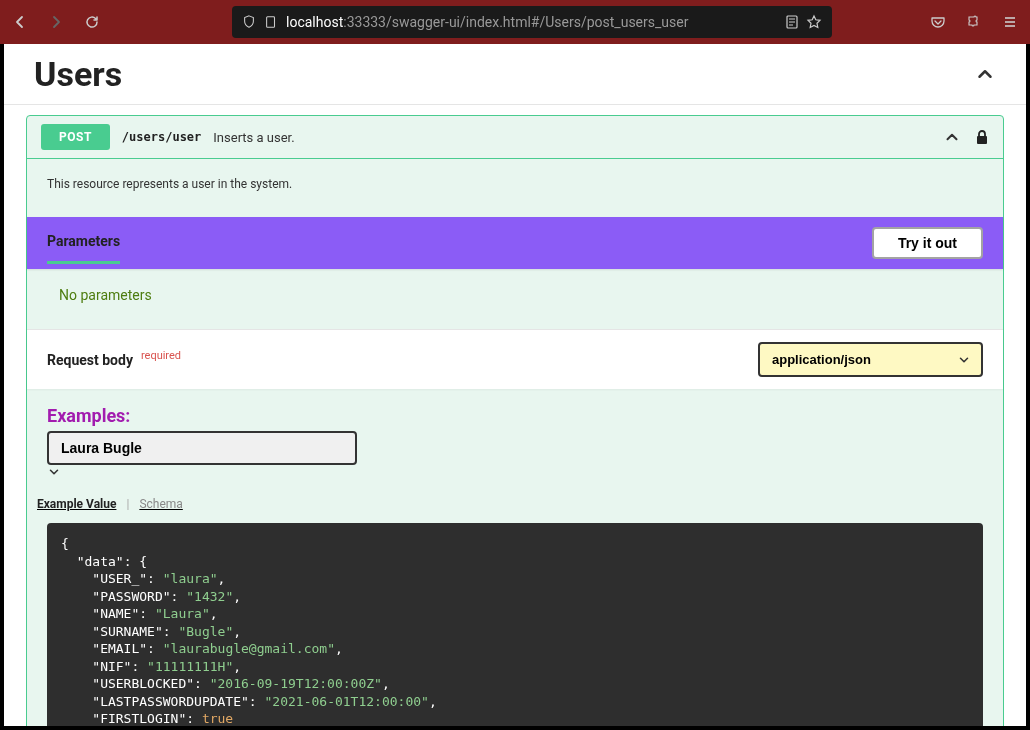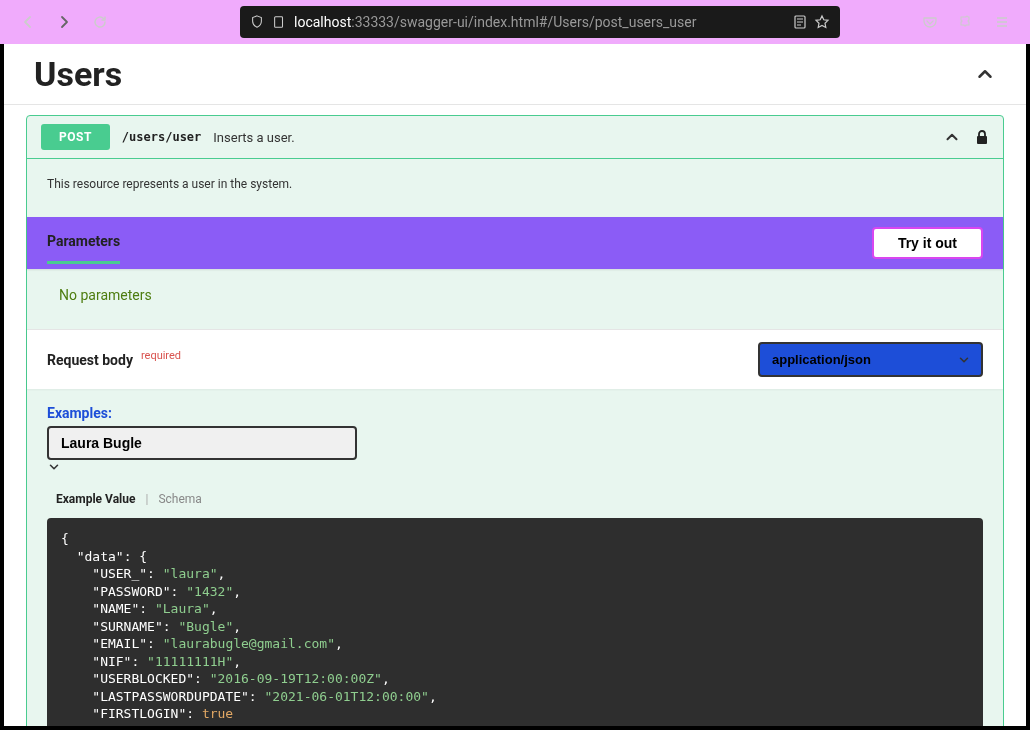--- a/index.html
+++ b/index.html
@@ -4,25 +4,25 @@
   <style>
     * { box-sizing: border-box; margin: 0; padding: 0; }
     body {
       font-family: -apple-system, BlinkMacSystemFont, "Segoe UI", Roboto, sans-serif;
       background: #000;
       width: 1030px;
       height: 730px;
       overflow: hidden;
     }
     .browser-chrome {
-      background: #f0abfc;
+      background: #7f1d1d;
       height: 44px;
       display: flex;
       align-items: center;
-      padding: 0 12px;
+      padding: 0 4px;
       gap: 4px;
     }
     .nav-btn {
       width: 32px;
       height: 32px;
       display: flex;
       align-items: center;
       justify-content: center;
       color: #ccc;
       cursor: pointer;
@@ -122,21 +122,21 @@
       font-weight: 700;
       font-size: 14px;
       color: #222;
       border-bottom: 3px solid #49cc90;
       padding-bottom: 12px;
     }
     .try-btn {
       margin-left: auto;
       margin-bottom: 10px;
       background: #fff;
-      border: 2px solid #d946ef;
+      border: 2px solid #a3a3a3;
       border-radius: 4px;
       padding: 6px 24px;
       font-weight: 700;
       font-size: 14px;
       cursor: pointer;
     }
     .no-params {
       padding: 18px 20px 26px 32px;
       font-size: 14px;
       color: #4d7c0f;
@@ -160,59 +160,60 @@
       vertical-align: super;
       margin-left: 4px;
     }
     .content-type-select {
       margin-left: auto;
       border: 2px solid #333;
       border-radius: 4px;
       padding: 8px 34px 8px 12px;
       font-weight: 700;
       font-size: 13px;
-      background: #1d4ed8;
+      background: #fef9c3;
       appearance: none;
       position: relative;
       min-width: 225px;
     }
     .select-wrap { position: relative; margin-left:auto;}
     .select-wrap .chev {
       position: absolute;
       right: 12px;
       top: 50%;
       transform: translateY(-50%);
       pointer-events: none;
     }
     .examples-block {
       padding: 16px 20px 8px 20px;
     }
     .examples-label {
       font-weight: 700;
-      font-size: 14px;
-      color: #1d4ed8;
+      font-size: 18px;
+      color: #a21caf;
       margin-bottom: 5px;
     }
     .example-select-wrap { position: relative; display:inline-block;}
     .example-select {
       border: 2px solid #333;
       border-radius: 4px;
       padding: 7px 44px 7px 12px;
       font-weight: 700;
       font-size: 14px;
       background: #f0f0f0;
       appearance: none;
       min-width: 310px;
     }
     .tabs {
-      padding: 10px 20px 8px 29px;
+      padding: 10px 20px 8px 10px;
       display: flex;
       gap: 10px;
       align-items: flex-start;
       font-size: 12px;
+      text-decoration: underline;
     }
     .tab-active { font-weight: 700; color: #222; }
     .tab-sep { color: #aaa; }
     .tab-inactive { color: #888; cursor: pointer;}
     .code-block {
       margin: 4px 20px 20px 20px;
       background: #2e2e2e;
       color: #ddd;
       font-family: "Consolas", monospace;
       font-size: 13px;

